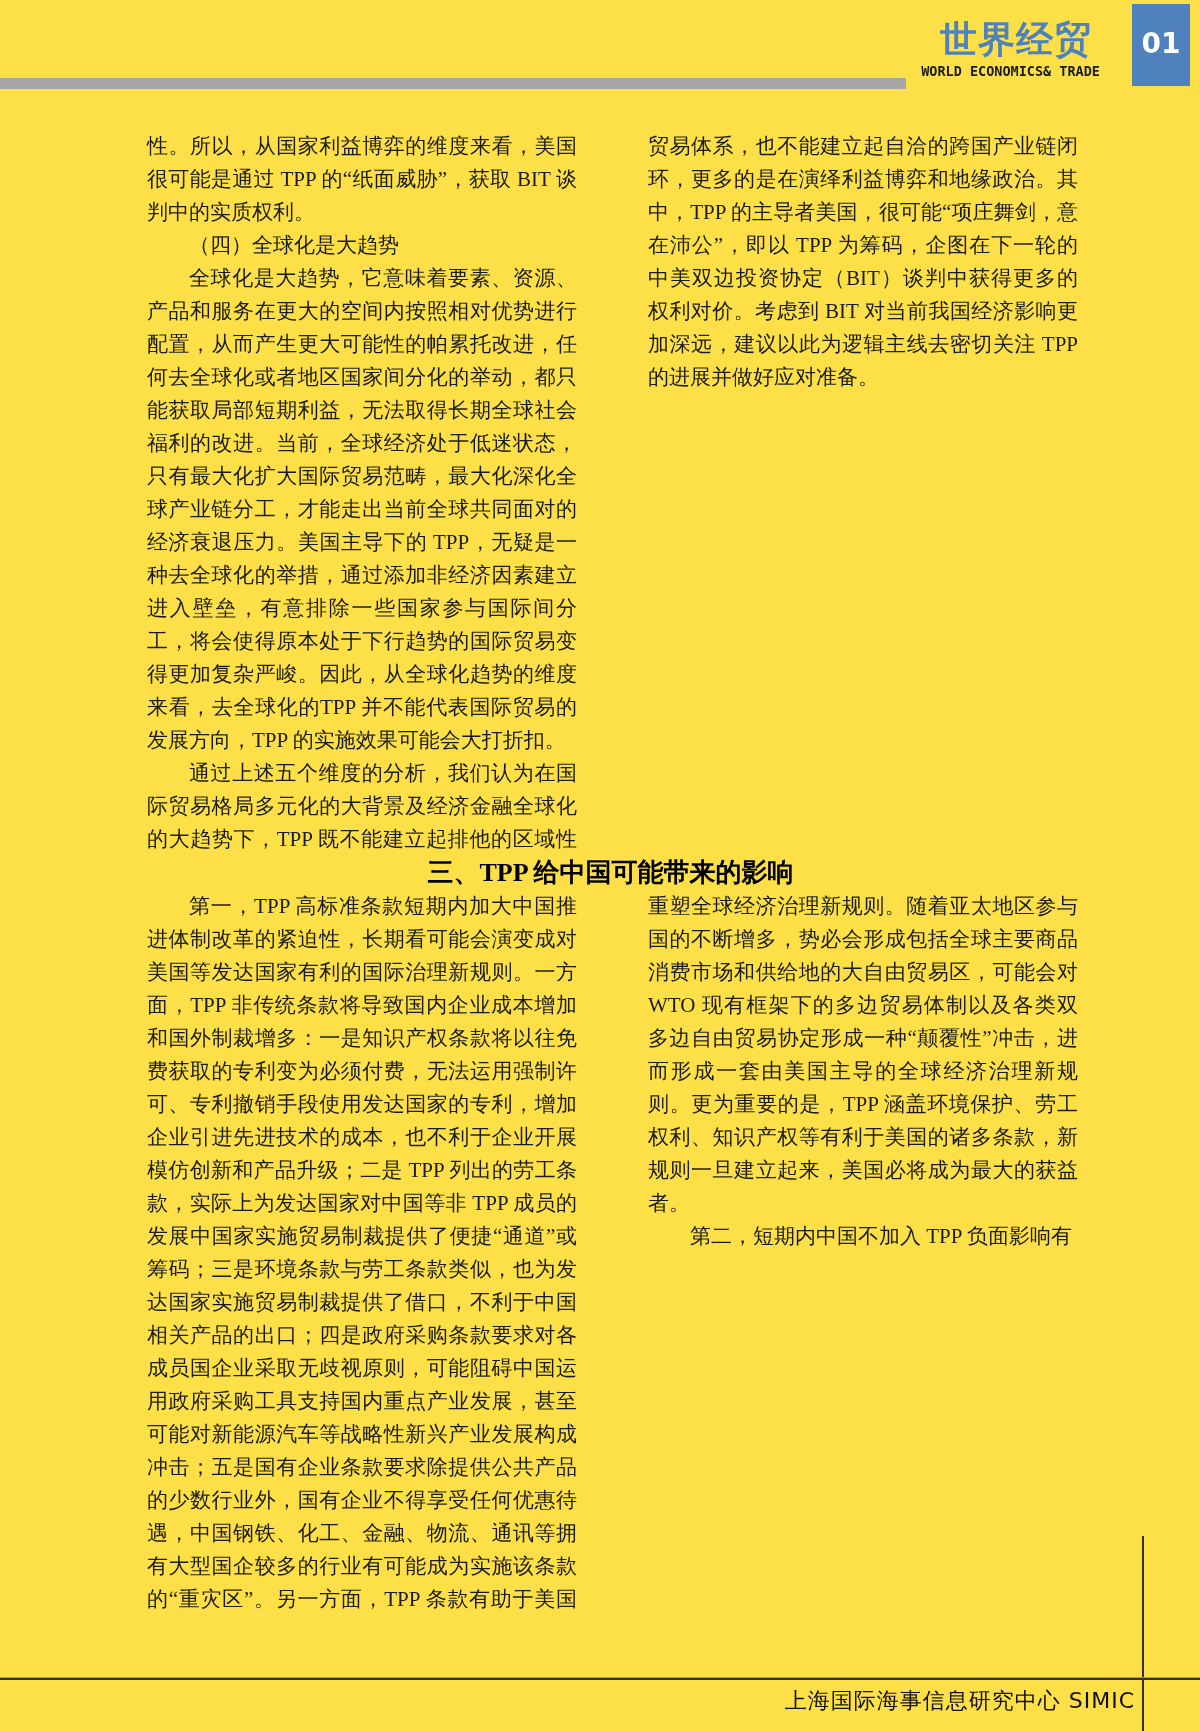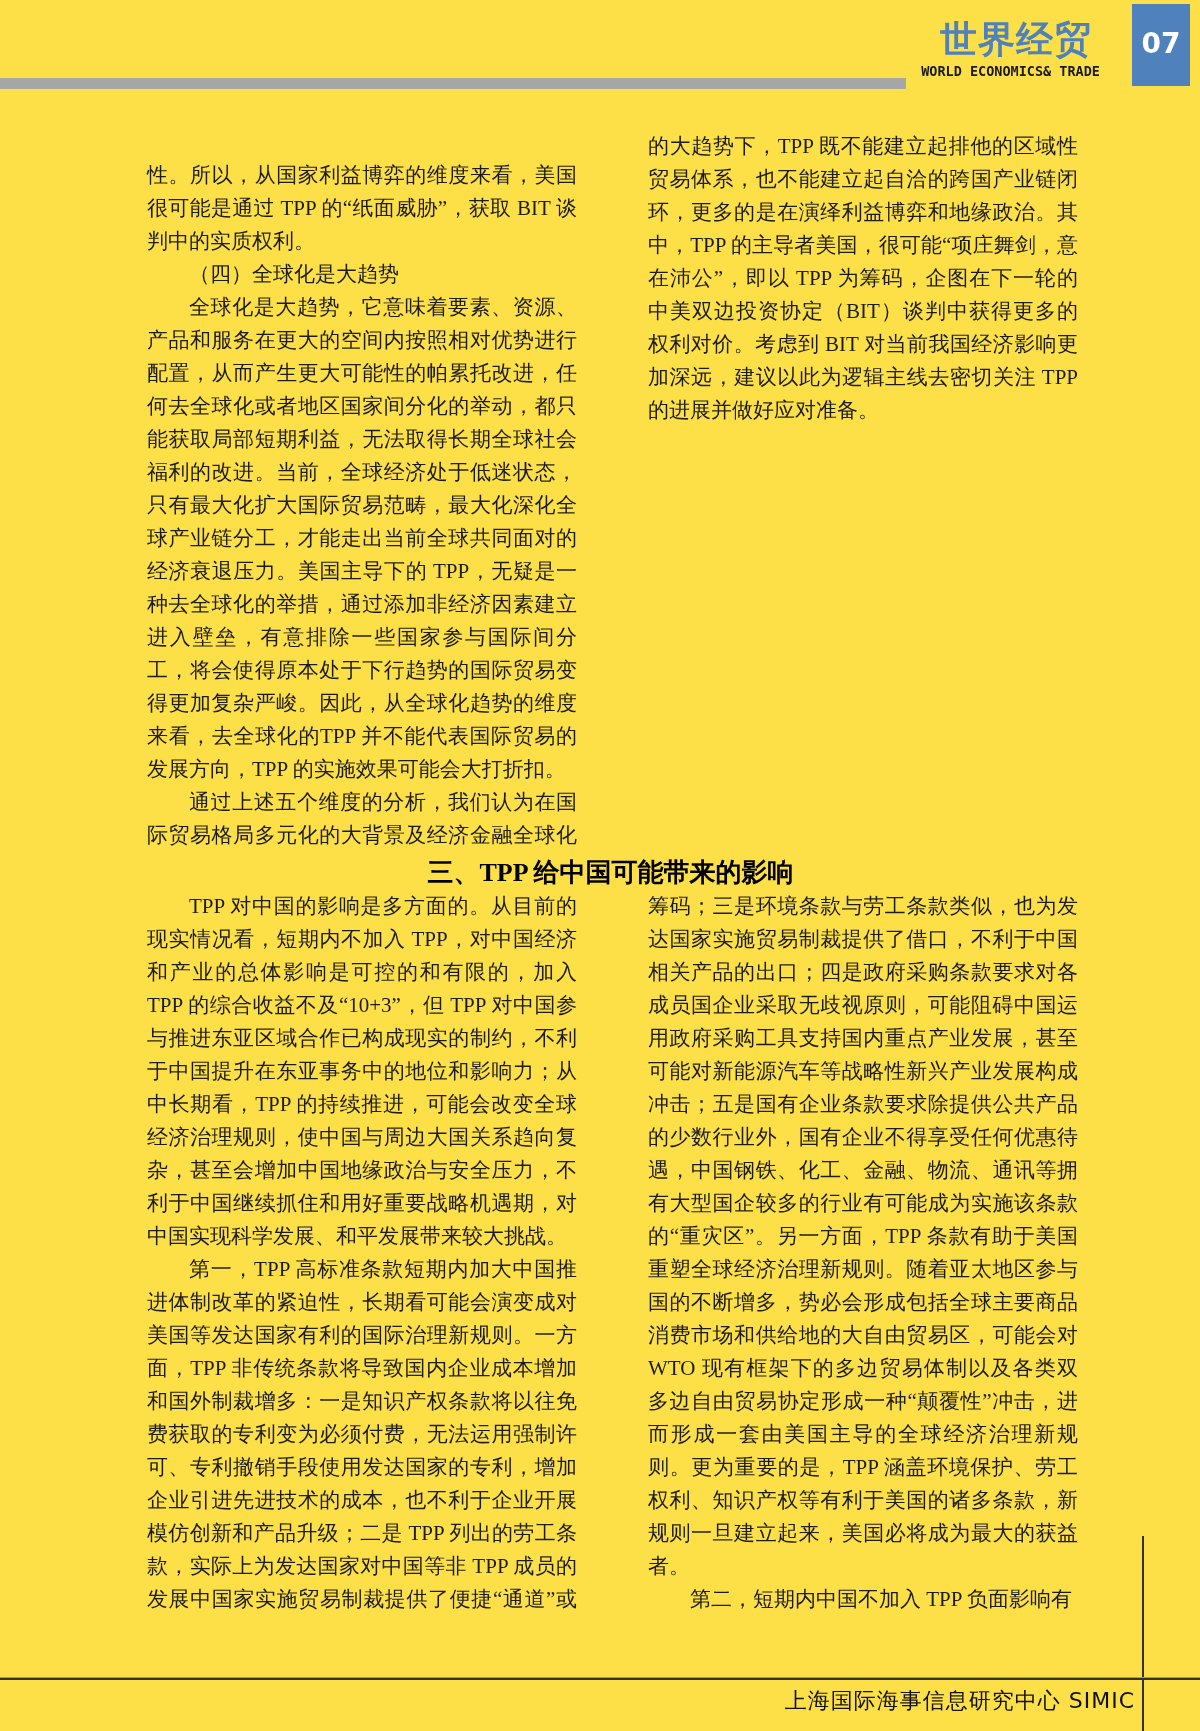--- a/index.html
+++ b/index.html
@@ -66,21 +66,21 @@
     column-count: 2;
     column-gap: 71px;
     column-fill: auto;
     text-align: justify;
     font-size: 21px;
     line-height: 33px;
   }
   .sec1 { top: 130px; height: 727px; }
   .sec2 { top: 890px; height: 727px; }
   .sec p { margin: 0; padding: 0; text-indent: 2em; }
-  .sec p.cont { text-indent: 0; margin-top: 29px; }
+  .sec p.cont { text-indent: 0; }
 
   .heading {
     position: absolute;
     left: 145px; top: 856px;
     width: 931px;
     text-align: center;
     font-weight: bold;
     font-size: 26px;
     line-height: 34px;
     color: #000000;
@@ -113,34 +113,33 @@
 </style>
 </head>
 <body>
 
 <div class="page">
 
   <div class="hdr-bar"></div>
   <div class="hdr-title">世界经贸</div>
   <div class="hdr-sub">WORLD ECONOMICS&amp; TRADE</div>
   <div class="hdr-badge">
-    <span>07</span>
+    <span>01</span>
   </div>
 
   <div class="sec sec1">
     <p class="cont">性。所以，从国家利益博弈的维度来看，美国很可能是通过 TPP 的“纸面威胁”，获取 BIT 谈判中的实质权利。</p>
     <p>（四）全球化是大趋势</p>
     <p>全球化是大趋势，它意味着要素、资源、产品和服务在更大的空间内按照相对优势进行配置，从而产生更大可能性的帕累托改进，任何去全球化或者地区国家间分化的举动，都只能获取局部短期利益，无法取得长期全球社会福利的改进。当前，全球经济处于低迷状态，只有最大化扩大国际贸易范畴，最大化深化全球产业链分工，才能走出当前全球共同面对的经济衰退压力。美国主导下的 TPP，无疑是一种去全球化的举措，通过添加非经济因素建立进入壁垒，有意排除一些国家参与国际间分工，将会使得原本处于下行趋势的国际贸易变得更加复杂严峻。因此，从全球化趋势的维度来看，去全球化的TPP 并不能代表国际贸易的发展方向，TPP 的实施效果可能会大打折扣。</p>
     <p>通过上述五个维度的分析，我们认为在国际贸易格局多元化的大背景及经济金融全球化的大趋势下，TPP 既不能建立起排他的区域性贸易体系，也不能建立起自洽的跨国产业链闭环，更多的是在演绎利益博弈和地缘政治。其中，TPP 的主导者美国，很可能“项庄舞剑，意在沛公”，即以 TPP 为筹码，企图在下一轮的中美双边投资协定（BIT）谈判中获得更多的权利对价。考虑到 BIT 对当前我国经济影响更加深远，建议以此为逻辑主线去密切关注 TPP 的进展并做好应对准备。</p>
   </div>
 
   <div class="heading">三、TPP 给中国可能带来的影响</div>
 
   <div class="sec sec2">
-    <p>TPP 对中国的影响是多方面的。从目前的现实情况看，短期内不加入 TPP，对中国经济和产业的总体影响是可控的和有限的，加入 TPP 的综合收益不及“10+3”，但 TPP 对中国参与推进东亚区域合作已构成现实的制约，不利于中国提升在东亚事务中的地位和影响力；从中长期看，TPP 的持续推进，可能会改变全球经济治理规则，使中国与周边大国关系趋向复杂，甚至会增加中国地缘政治与安全压力，不利于中国继续抓住和用好重要战略机遇期，对中国实现科学发展、和平发展带来较大挑战。</p>
     <p>第一，TPP 高标准条款短期内加大中国推进体制改革的紧迫性，长期看可能会演变成对美国等发达国家有利的国际治理新规则。一方面，TPP 非传统条款将导致国内企业成本增加和国外制裁增多：一是知识产权条款将以往免费获取的专利变为必须付费，无法运用强制许可、专利撤销手段使用发达国家的专利，增加企业引进先进技术的成本，也不利于企业开展模仿创新和产品升级；二是 TPP 列出的劳工条款，实际上为发达国家对中国等非 TPP 成员的发展中国家实施贸易制裁提供了便捷“通道”或筹码；三是环境条款与劳工条款类似，也为发达国家实施贸易制裁提供了借口，不利于中国相关产品的出口；四是政府采购条款要求对各成员国企业采取无歧视原则，可能阻碍中国运用政府采购工具支持国内重点产业发展，甚至可能对新能源汽车等战略性新兴产业发展构成冲击；五是国有企业条款要求除提供公共产品的少数行业外，国有企业不得享受任何优惠待遇，中国钢铁、化工、金融、物流、通讯等拥有大型国企较多的行业有可能成为实施该条款的“重灾区”。另一方面，TPP 条款有助于美国重塑全球经济治理新规则。随着亚太地区参与国的不断增多，势必会形成包括全球主要商品消费市场和供给地的大自由贸易区，可能会对 WTO 现有框架下的多边贸易体制以及各类双多边自由贸易协定形成一种“颠覆性”冲击，进而形成一套由美国主导的全球经济治理新规则。更为重要的是，TPP 涵盖环境保护、劳工权利、知识产权等有利于美国的诸多条款，新规则一旦建立起来，美国必将成为最大的获益者。</p>
     <p>第二，短期内中国不加入 TPP 负面影响有</p>
   </div>
 
   <div class="footer-vline"></div>
   <div class="footer-rule"></div>
   <div class="footer-text">上海国际海事信息研究中心 SIMIC</div>
 
 </div>
 

